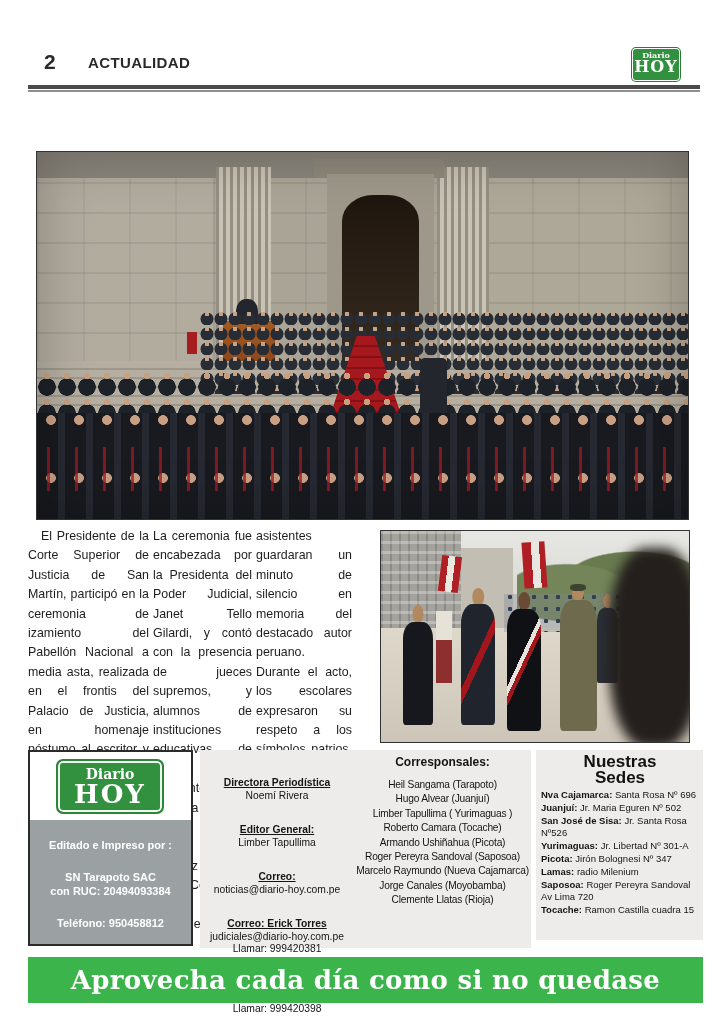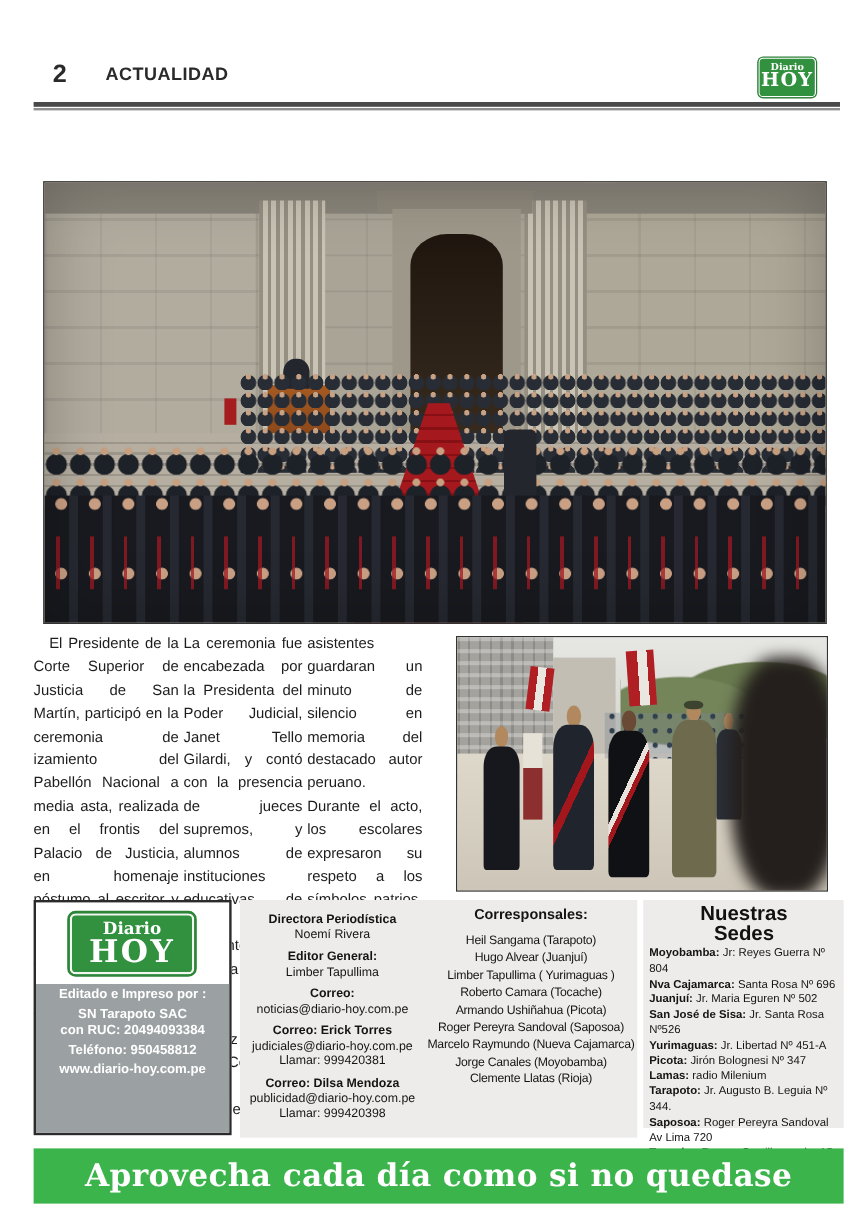--- a/index.html
+++ b/index.html
@@ -36,26 +36,26 @@
 
   
   .pubbox{left:28px;top:750px;width:165px;height:196px;border:2px solid #2b2b2b;box-sizing:border-box;background:#fff;}
   .publogo{position:absolute;left:26px;top:7px;width:108px;height:55px;background:#31913e;border:2px solid #2e8439;
            box-shadow:inset 0 0 0 2px #f2f6f0;border-radius:7px;text-align:center;color:#fff;
            font-family:"DejaVu Serif",serif;font-weight:bold;line-height:1;box-sizing:border-box;}
   .publogo .t{font-size:14px;padding-top:6px;}
   .publogo .b{font-size:26px;letter-spacing:2px;}
   .pubgray{position:absolute;left:0;right:0;bottom:0;top:68px;background:#9ba0a2;color:#fff;
            text-align:center;font-weight:bold;font-size:11px;line-height:13px;}
-  .pubgray div{margin-top:3px;}
+  .pubgray div{margin-top:19px;}
   .pubgray .tight{margin-top:1px;}
 
   .midpanel{left:200px;top:750px;width:331px;height:198px;background:#edecea;}
   .staff{position:absolute;left:0;top:5px;width:154px;text-align:center;font-size:10.3px;line-height:12.5px;color:#141414;}
-  .staff .h{font-weight:bold;margin-top:6px;}
+  .staff .h{font-weight:bold;margin-top:22px;text-decoration:underline;}
   .corres{position:absolute;left:154px;top:5px;width:177px;text-align:center;color:#141414;}
   .corres .h{font-weight:bold;font-size:12px;margin-bottom:9px;}
   .corres .it{font-size:10.2px;line-height:14.4px;letter-spacing:-.2px;}
   .disclaimer{position:absolute;left:0;right:0;bottom:0;height:28px;background:#141414;color:#f2f2f2;
               font-size:9.3px;line-height:11.5px;padding:3px 5px 0 5px;box-sizing:border-box;text-align:left;}
 
   .sedes{left:536px;top:750px;width:167px;height:190px;background:#edecea;padding:4px 4px 0 5px;box-sizing:border-box;}
   .sedes .t{text-align:center;font-weight:bold;font-size:17px;line-height:16px;color:#111;}
   .sedes .rows{margin-top:3px;font-size:9.5px;line-height:12.8px;color:#141414;}
   .sedes .lb{font-weight:bold;}
@@ -207,28 +207,26 @@
       <div class="it">Marcelo Raymundo (Nueva Cajamarca)</div>
       <div class="it">Jorge Canales (Moyobamba)</div>
       <div class="it">Clemente Llatas (Rioja)</div>
     </div>
   </div>
 
   <div class="abs sedes">
     <div class="t">Nuestras</div>
     <div class="t">Sedes</div>
     <div class="rows">
-      <div><span class="lb">Moyobamba:</span> <span>Jr: Reyes Guerra Nº 804</span></div>
       <div><span class="lb">Nva Cajamarca:</span> <span>Santa Rosa Nº 696</span></div>
       <div><span class="lb">Juanjuí:</span> <span>Jr. Maria Eguren Nº 502</span></div>
       <div><span class="lb">San José de Sisa:</span> <span>Jr. Santa Rosa Nº526</span></div>
-      <div><span class="lb">Yurimaguas:</span> <span>Jr. Libertad Nº 451-A</span></div>
+      <div><span class="lb">Yurimaguas:</span> <span>Jr. Libertad Nº 301-A</span></div>
       <div><span class="lb">Picota:</span> <span>Jirón Bolognesi Nº 347</span></div>
       <div><span class="lb">Lamas:</span> <span>radio Milenium</span></div>
-      <div><span class="lb">Tarapoto:</span> <span>Jr. Augusto B. Leguia Nº 344.</span></div>
       <div><span class="lb">Saposoa:</span> <span>Roger Pereyra Sandoval Av Lima 720</span></div>
       <div><span class="lb">Tocache:</span> <span>Ramon Castilla cuadra 15</span></div>
     </div>
   </div>
 
   <div class="abs banner">Aprovecha cada día como si no quedase mañana.</div>
 
 </div>
 
 </body></html>

